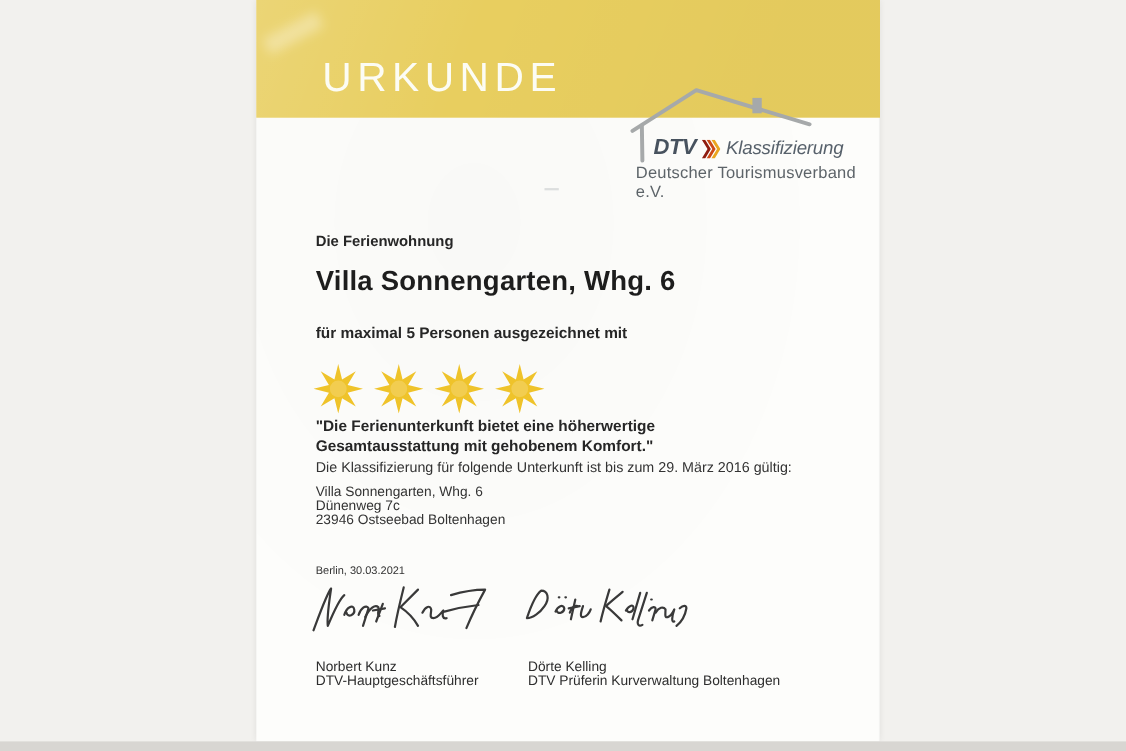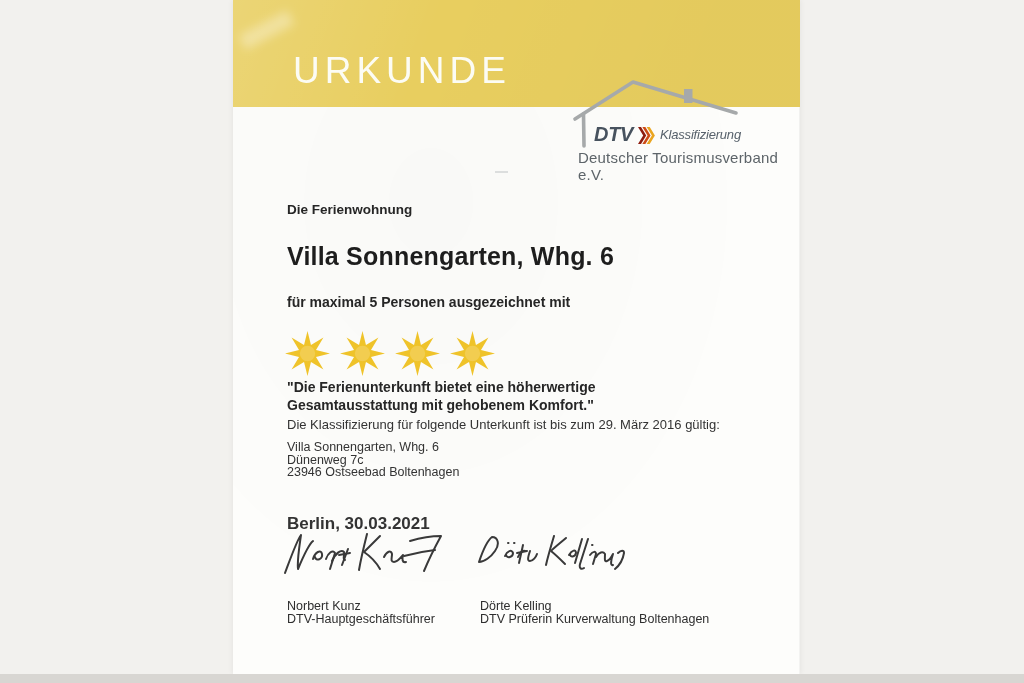--- a/index.html
+++ b/index.html
@@ -62,39 +62,39 @@
     left: 361px; top: 124px;
     height: 21px;
     display: flex;
     align-items: center;
     gap: 5px;
     white-space: nowrap;
     font-style: italic;
   }
   .dtv { font-weight: 700; font-size: 20px; color: #47525e; letter-spacing: -0.3px; }
   .chevrons { width: 17px; height: 17px; margin-top: 1px; flex: 0 0 auto; }
-  .wordmark { font-size: 13px; color: #57616b; letter-spacing: -0.2px; }
+  .wordmark { font-size: 17px; color: #57616b; letter-spacing: -0.2px; }
   .logo-sub {
     position: absolute;
     left: 345px; top: 149px;
     font-size: 15px;
     color: #5d6469;
     letter-spacing: 0.2px;
   }
   .smudge {
     position: absolute;
     left: 262px; top: 171px;
     width: 13px; height: 4px;
     border-top: 2px solid #c3c6c8;
     opacity: 0.55;
   }
 
   
   .intro {
-    position: absolute; left: 54px; top: 202px;
+    position: absolute; left: 54px; top: 212px;
     font-size: 13.5px; font-weight: 700; color: #262626;
   }
   .prop-name {
     position: absolute; left: 54px; top: 242px; margin: 0;
     font-size: 25px; font-weight: 700; color: #1d1d1d; letter-spacing: 0.2px;
   }
   .award {
     position: absolute; left: 54px; top: 294px;
     font-size: 14px; font-weight: 700; color: #262626; line-height: 17.5px;
   }
@@ -107,21 +107,21 @@
   .validity {
     position: absolute; left: 54px; top: 417px;
     font-size: 13px; color: #333;
   }
   .address {
     position: absolute; left: 54px; top: 441px;
     font-size: 12.5px; color: #333; line-height: 12.6px;
   }
 
   
-  .place-date { position: absolute; font-size: 17px; color: #333; font-weight: bold; }
+  .place-date { position: absolute; font-size: 10px; color: #333; }
   .pd-left  { left: 54px;  top: 514px; }
   .pd-right { left: 247px; top: 514px; }
 
   .sig {
     position: absolute;
     fill: none;
     stroke: #1f1f1f;
     stroke-width: 2;
     stroke-linecap: round;
     stroke-linejoin: round;

